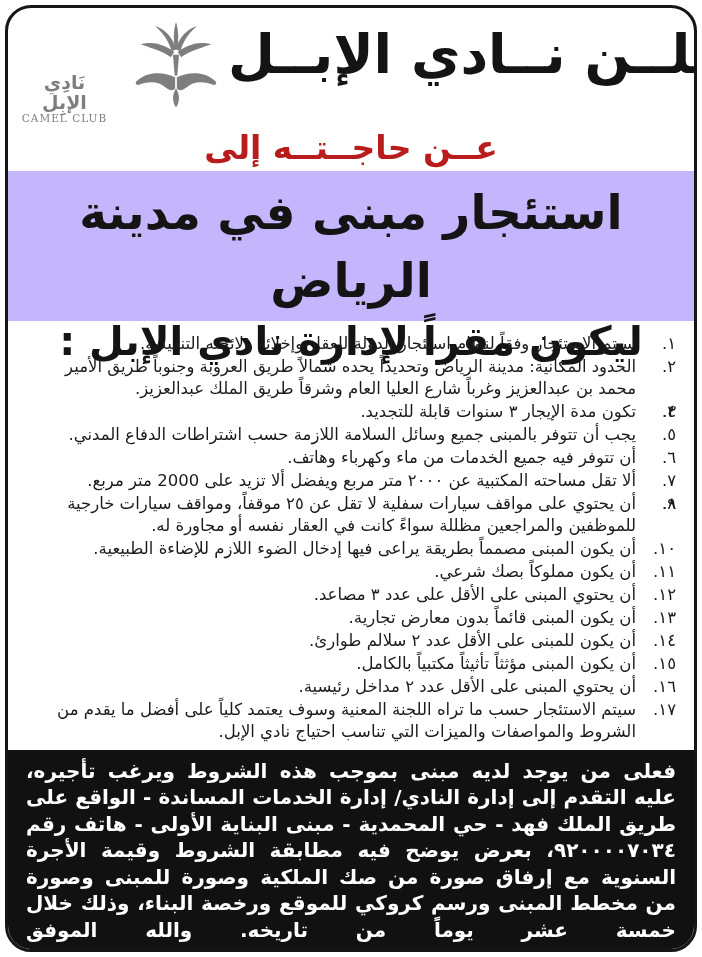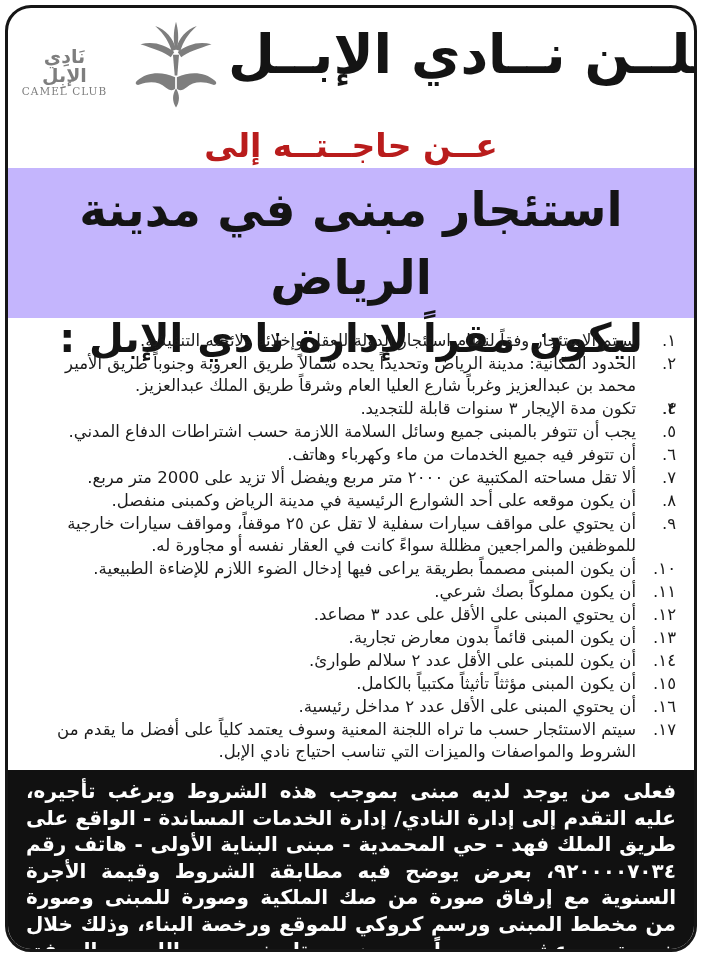--- a/index.html
+++ b/index.html
@@ -21,21 +21,21 @@
   }
   
   .hdr-top {
     display: flex;
     align-items: flex-start;
     padding: 12px 10px 0 12px;
     height: 118px;
   }
   .logo {
     display: flex;
-    align-items: center;
+    align-items: flex-end;
     gap: 15px;
     width: 208px;
     flex: none;
   }
   .logo-text {
     text-align: center;
     color: #7e7e7e;
     line-height: 1.05;
     width: 92px;
   }
@@ -168,21 +168,21 @@
   </div>
 
   <div class="conds" id="conditions">
       <div class="cond"><span class="num">١.</span><span>سيتم الاستئجار وفقاً لنظام استئجار الدولة للعقار وإخلائه ولائحته التنفيذية.</span></div>
       <div class="cond"><span class="num">٢.</span><span>الحدود المكانية: مدينة الرياض وتحديداً يحده شمالاً طريق العروبة وجنوباً طريق الأمير محمد بن عبدالعزيز وغرباً شارع العليا العام وشرقاً طريق الملك عبدالعزيز.</span></div>
       <div class="cond"><span class="num">٣.</span></div>
       <div class="cond"><span class="num">٤.</span><span>تكون مدة الإيجار ٣ سنوات قابلة للتجديد.</span></div>
       <div class="cond"><span class="num">٥.</span><span>يجب أن تتوفر بالمبنى جميع وسائل السلامة اللازمة حسب اشتراطات الدفاع المدني.</span></div>
       <div class="cond"><span class="num">٦.</span><span>أن تتوفر فيه جميع الخدمات من ماء وكهرباء وهاتف.</span></div>
       <div class="cond"><span class="num">٧.</span><span>ألا تقل مساحته المكتبية عن ٢٠٠٠ متر مربع ويفضل ألا تزيد على 2000 متر مربع.</span></div>
-      <div class="cond"><span class="num">٨.</span><span>أن يكون موقعه على أحد الشوارع الرئيسية في مدينة الرياض وكمبنى منفصل.</span></div>
+      <div class="cond"><span class="num">٨.</span></div>
       <div class="cond"><span class="num">٩.</span><span>أن يحتوي على مواقف سيارات سفلية لا تقل عن ٢٥ موقفاً، ومواقف سيارات خارجية للموظفين والمراجعين مظللة سواءً كانت في العقار نفسه أو مجاورة له.</span></div>
       <div class="cond"><span class="num">١٠.</span><span>أن يكون المبنى مصمماً بطريقة يراعى فيها إدخال الضوء اللازم للإضاءة الطبيعية.</span></div>
       <div class="cond"><span class="num">١١.</span><span>أن يكون مملوكاً بصك شرعي.</span></div>
       <div class="cond"><span class="num">١٢.</span><span>أن يحتوي المبنى على الأقل على عدد ٣ مصاعد.</span></div>
       <div class="cond"><span class="num">١٣.</span><span>أن يكون المبنى قائماً بدون معارض تجارية.</span></div>
       <div class="cond"><span class="num">١٤.</span><span>أن يكون للمبنى على الأقل عدد ٢ سلالم طوارئ.</span></div>
       <div class="cond"><span class="num">١٥.</span><span>أن يكون المبنى مؤثثاً تأثيثاً مكتبياً بالكامل.</span></div>
       <div class="cond"><span class="num">١٦.</span><span>أن يحتوي المبنى على الأقل عدد ٢ مداخل رئيسية.</span></div>
       <div class="cond"><span class="num">١٧.</span><span>سيتم الاستئجار حسب ما تراه اللجنة المعنية وسوف يعتمد كلياً على أفضل ما يقدم من الشروط والمواصفات والميزات التي تناسب احتياج نادي الإبل.</span></div>
     </div>

